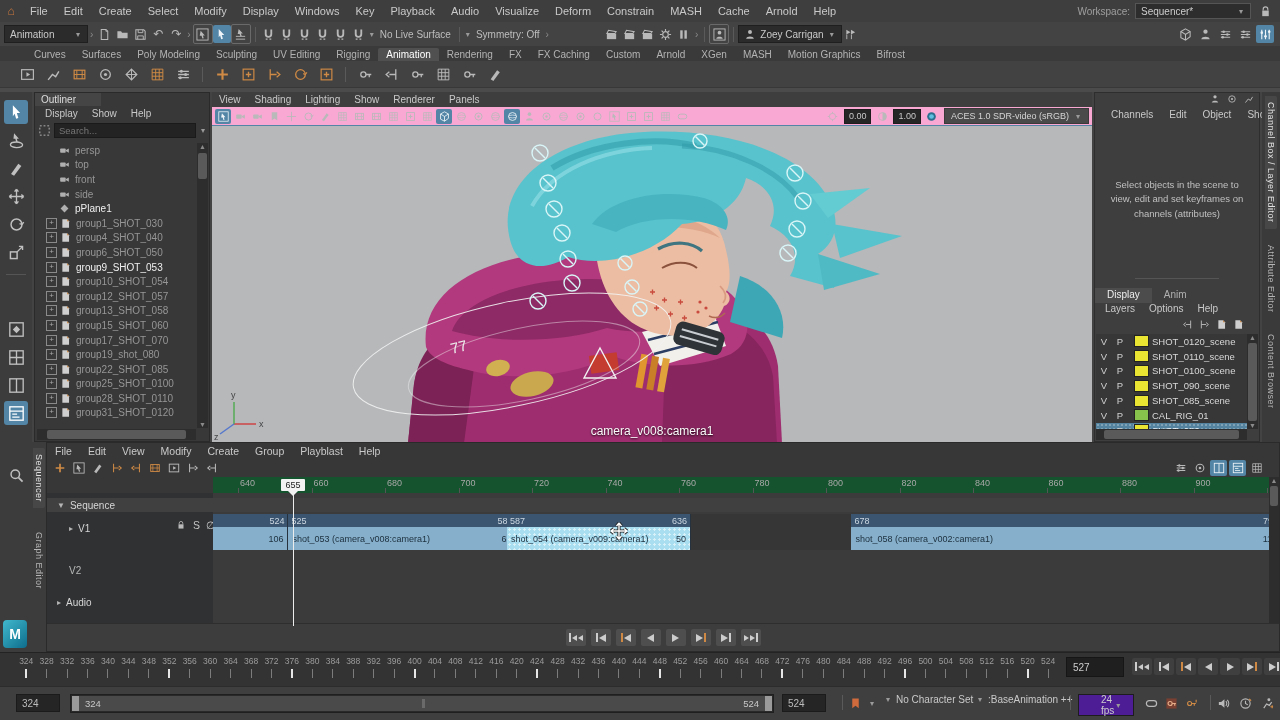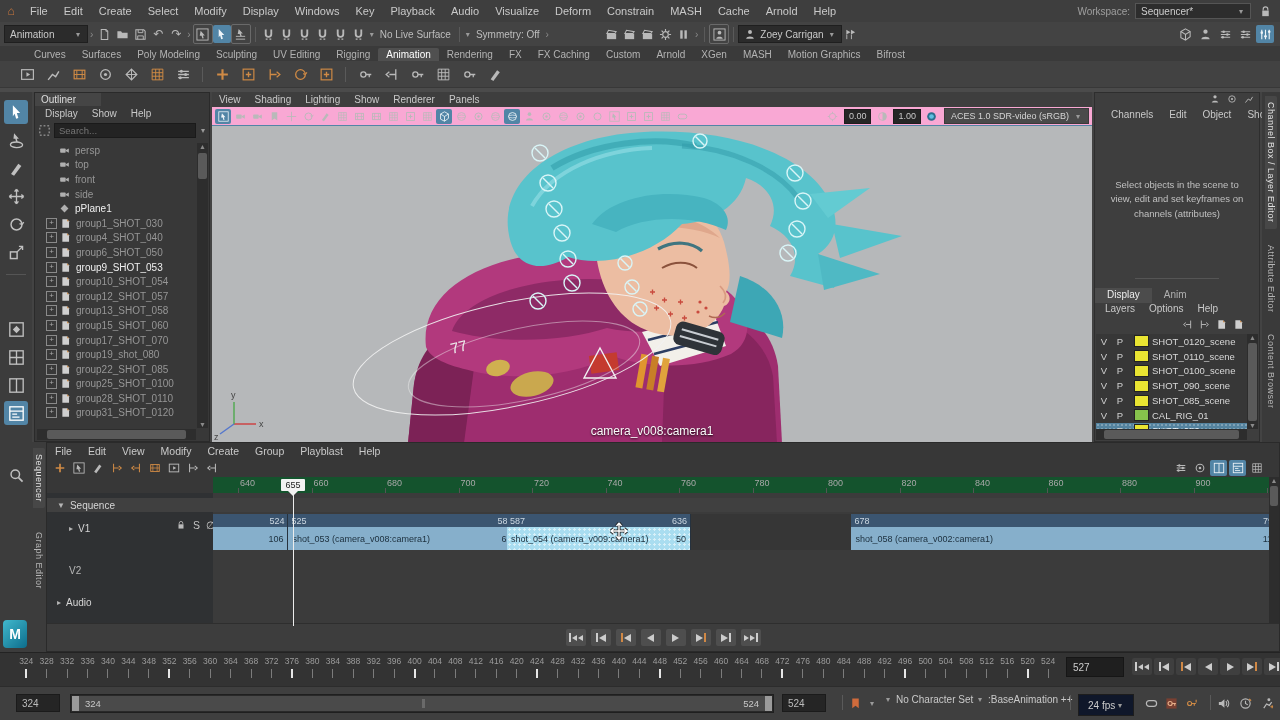--- a/index.html
+++ b/index.html
@@ -146,21 +146,21 @@
   #ts-transport .tb{background:#3f3f3f;}
   
   #rangerow{left:0;top:686px;width:1280px;height:34px;background:#3f3f3f;border-top:1px solid #2c2c2c;box-sizing:border-box;font-size:10px;}
   .rfield{position:absolute;top:7px;width:44px;height:18px;background:#252525;border:1px solid #1b1b1b;color:#bbb;display:flex;align-items:center;padding-left:5px;box-sizing:border-box;}
   #rangebar{position:absolute;left:70px;top:7px;width:704px;height:19px;background:#292929;border:1px solid #1f1f1f;box-sizing:border-box;}
   #rangebar .inner{position:absolute;left:8px;right:8px;top:1px;bottom:1px;background:#4a4a4a;}
   #rangebar .hdl{position:absolute;top:1px;bottom:1px;width:7px;background:#9a9a9a;}
   #rangebar .rlab{position:absolute;top:0;bottom:0;display:flex;align-items:center;color:#c8c8c8;font-size:9.5px;}
   #rangebar .grip{position:absolute;left:50%;top:4px;bottom:4px;width:3px;background:#6a6a6a;}
   .pbopt{position:absolute;top:7px;display:flex;align-items:center;gap:4px;color:#c9c9c9;}
-  .pbbox{background:#0f172a;border:1px solid #1d1d1d;height:22px;display:flex;align-items:center;justify-content:space-between;padding:0 9px;box-sizing:border-box;color:#ccc;}
+  .pbbox{background:#4c1d95;border:1px solid #1d1d1d;height:22px;display:flex;align-items:center;justify-content:space-between;padding:0 22px;box-sizing:border-box;color:#ccc;}
   #rangerow .ic{width:18px;height:18px;}
 </style>
 </head>
 <body>
 
 <div id="app">
 
   <div id="menubar" class="abs">
     <span id="home-ic">⌂</span>
     <div id="menubar-items" class="flex">

